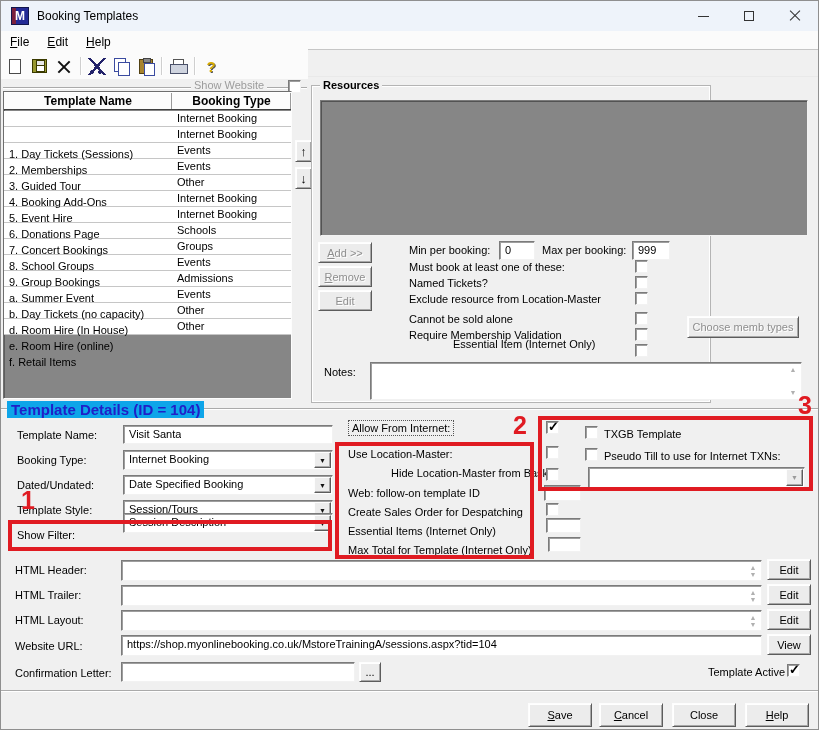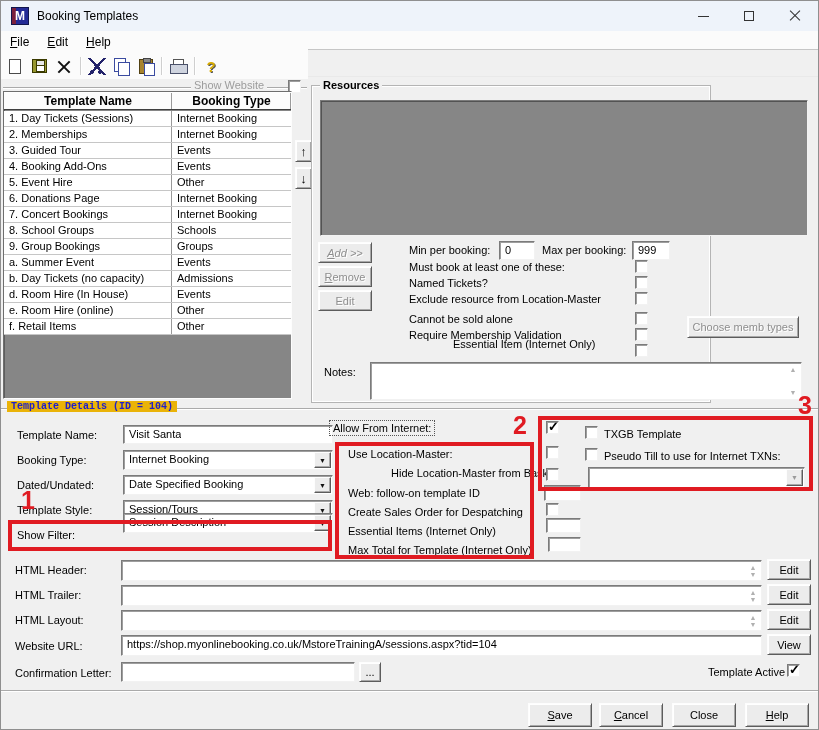--- a/index.html
+++ b/index.html
@@ -87,30 +87,30 @@
 
   
   .tablebox { position:absolute; left:2px; top:90px; width:289px; height:308px; background:#868686;
               border:1px solid; border-color:#6e6e6e #fdfdfd #fdfdfd #6e6e6e; box-shadow:inset 1px 1px 0 rgba(0,0,0,.3); }
   .thead { position:absolute; left:0; top:0; width:100%; height:18px; display:flex; background:#fcfcfc;
            border-bottom:1px solid #3f3f3f; font-weight:bold; font-size:12px; }
   .thcell { box-shadow:inset 0 1px 0 #fff, inset -1px 0 0 #9a9a9a; display:flex; align-items:center; justify-content:center; }
   .thcell:first-child { width:168px; } .thcell:last-child { flex:1; }
   .tbody { position:absolute; left:0; top:19px; width:100%; }
   .trow { display:flex; height:16px; background:#fff; border-bottom:1px solid #c6c6c6; }
-  .trow .c1 { width:168px; padding-left:5px; line-height:15px; border-right:1px solid #9a9a9a; }
+  .trow .c1 { width:168px; padding-left:5px; line-height:15px; border-right:1px solid #9a9a9a;margin-top:36px; }
   .trow .c2 { flex:1; padding-left:5px; line-height:15px; }
   .updown { position:absolute; left:294px; width:17px; height:22px; font-weight:bold; font-size:13px; }
 
   
   .ann-box { position:absolute; border:4px solid var(--c-annotation,#e01b22); }
   .ann-num { position:absolute; color:var(--c-annotation,#e01b22); font-weight:bold; font-size:25px; line-height:25px; }
 
-  .blue-title { position:absolute; color:var(--c-grouptitle,#2020c8); font-weight:bold; font-size:10px;
-                background:#eab308; padding:0 4px;font-family:Liberation Mono, monospace; }
+  .blue-title { position:absolute; color:var(--c-grouptitle,#2020c8); font-weight:bold; font-size:15px;
+                background:#0ea5e9; padding:0 4px; }
   .dotted { border:1px dotted #555; padding:1px 3px; }
 </style>
 </head>
 <body>
 
 <div class="window" style="--c-annotation: #e01b22; --c-grouptitle: #2020c8; --c-titlebar: #eef3fa;">
 
   <div class="titlebar">
     <div class="app-icon">
         <span>M</span>
@@ -222,21 +222,21 @@
       <span>↑</span>
     </div>
   <div class="btn3d updown" style="top:166px;">
       <span>↓</span>
     </div>
 
   <div class="groupbox" style="left:310px;top:84px;width:400px;height:318px;">
     <div class="grouplabel" style="left:8px;">Resources</div>
     <div class="sunken" style="position:absolute;left:8px;top:14px;width:488px;height:136px;background:#868686;"></div>
 
-    <div class="btn3d disabled" style="left:6px;top:156px;width:54px;height:21px;font-style:italic;">
+    <div class="btn3d disabled" style="left:6px;top:156px;width:54px;height:21px;">
         <span class="mnem">Add &gt;&gt;</span>
       </div>
     <div class="btn3d disabled" style="left:6px;top:180px;width:54px;height:21px;">
         <span class="mnem">Remove</span>
       </div>
     <div class="btn3d disabled" style="left:6px;top:204px;width:54px;height:21px;">
         <span>Edit</span>
       </div>
 
     <div class="lbl" style="left:97px;top:158px;">Min per booking:</div>
@@ -300,21 +300,21 @@
         <span class="val">Session/Tours</span>
         <span class="cbtn">▼</span>
       </div>
       <div class="lbl" style="left: 16px; top: 528px;">Show Filter:</div>
       <div class="combo" style="left: 122px; top: 512px; width: 210px; height: 20px;">
         <span class="val">Session Description</span>
         <span class="cbtn">▼</span>
       </div>
     </div>
 
-  <div class="lbl dotted" style="left:328px;top:419px;">Allow From Internet:</div>
+  <div class="lbl dotted" style="left:347px;top:419px;">Allow From Internet:</div>
   <div class="lbl" style="left:347px;top:447px;">Use Location-Master:</div>
   <div class="lbl" style="left:347px;top:466px;padding-left:43px;">Hide Location-Master from Basket</div>
   <div class="lbl" style="left:347px;top:486px;">Web: follow-on template ID</div>
   <div class="lbl" style="left:347px;top:505px;">Create Sales Order for Despatching</div>
   <div class="lbl" style="left:347px;top:524px;">Essential Items (Internet Only)</div>
   <div class="lbl" style="left:347px;top:543px;">Max Total for Template (Internet Only)</div>
 
   <div class="cb checked" style="left:545px;top:420px;"></div>
   <div class="cb" style="left:545px;top:445px;"></div>
   <div class="cb" style="left:545px;top:467px;"></div>

